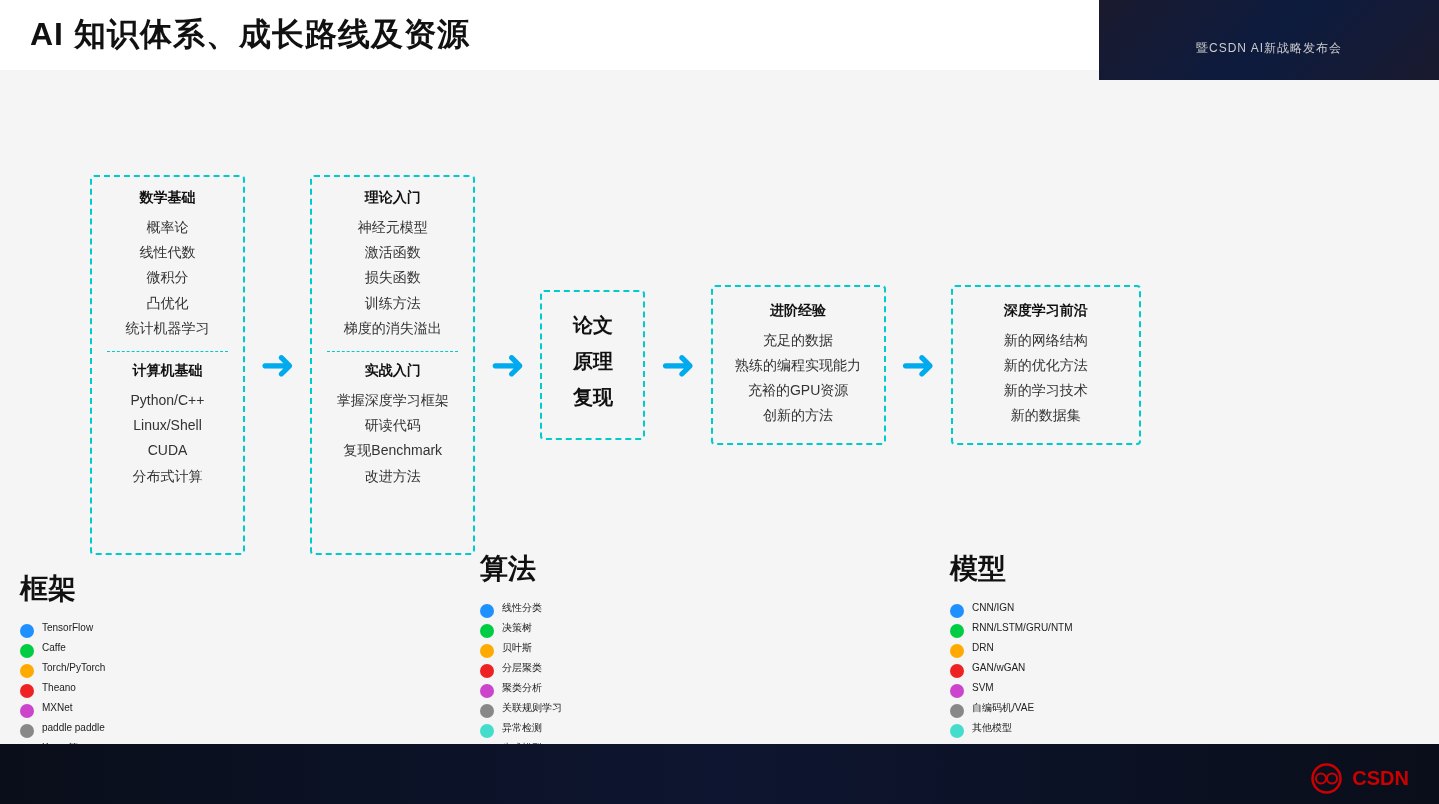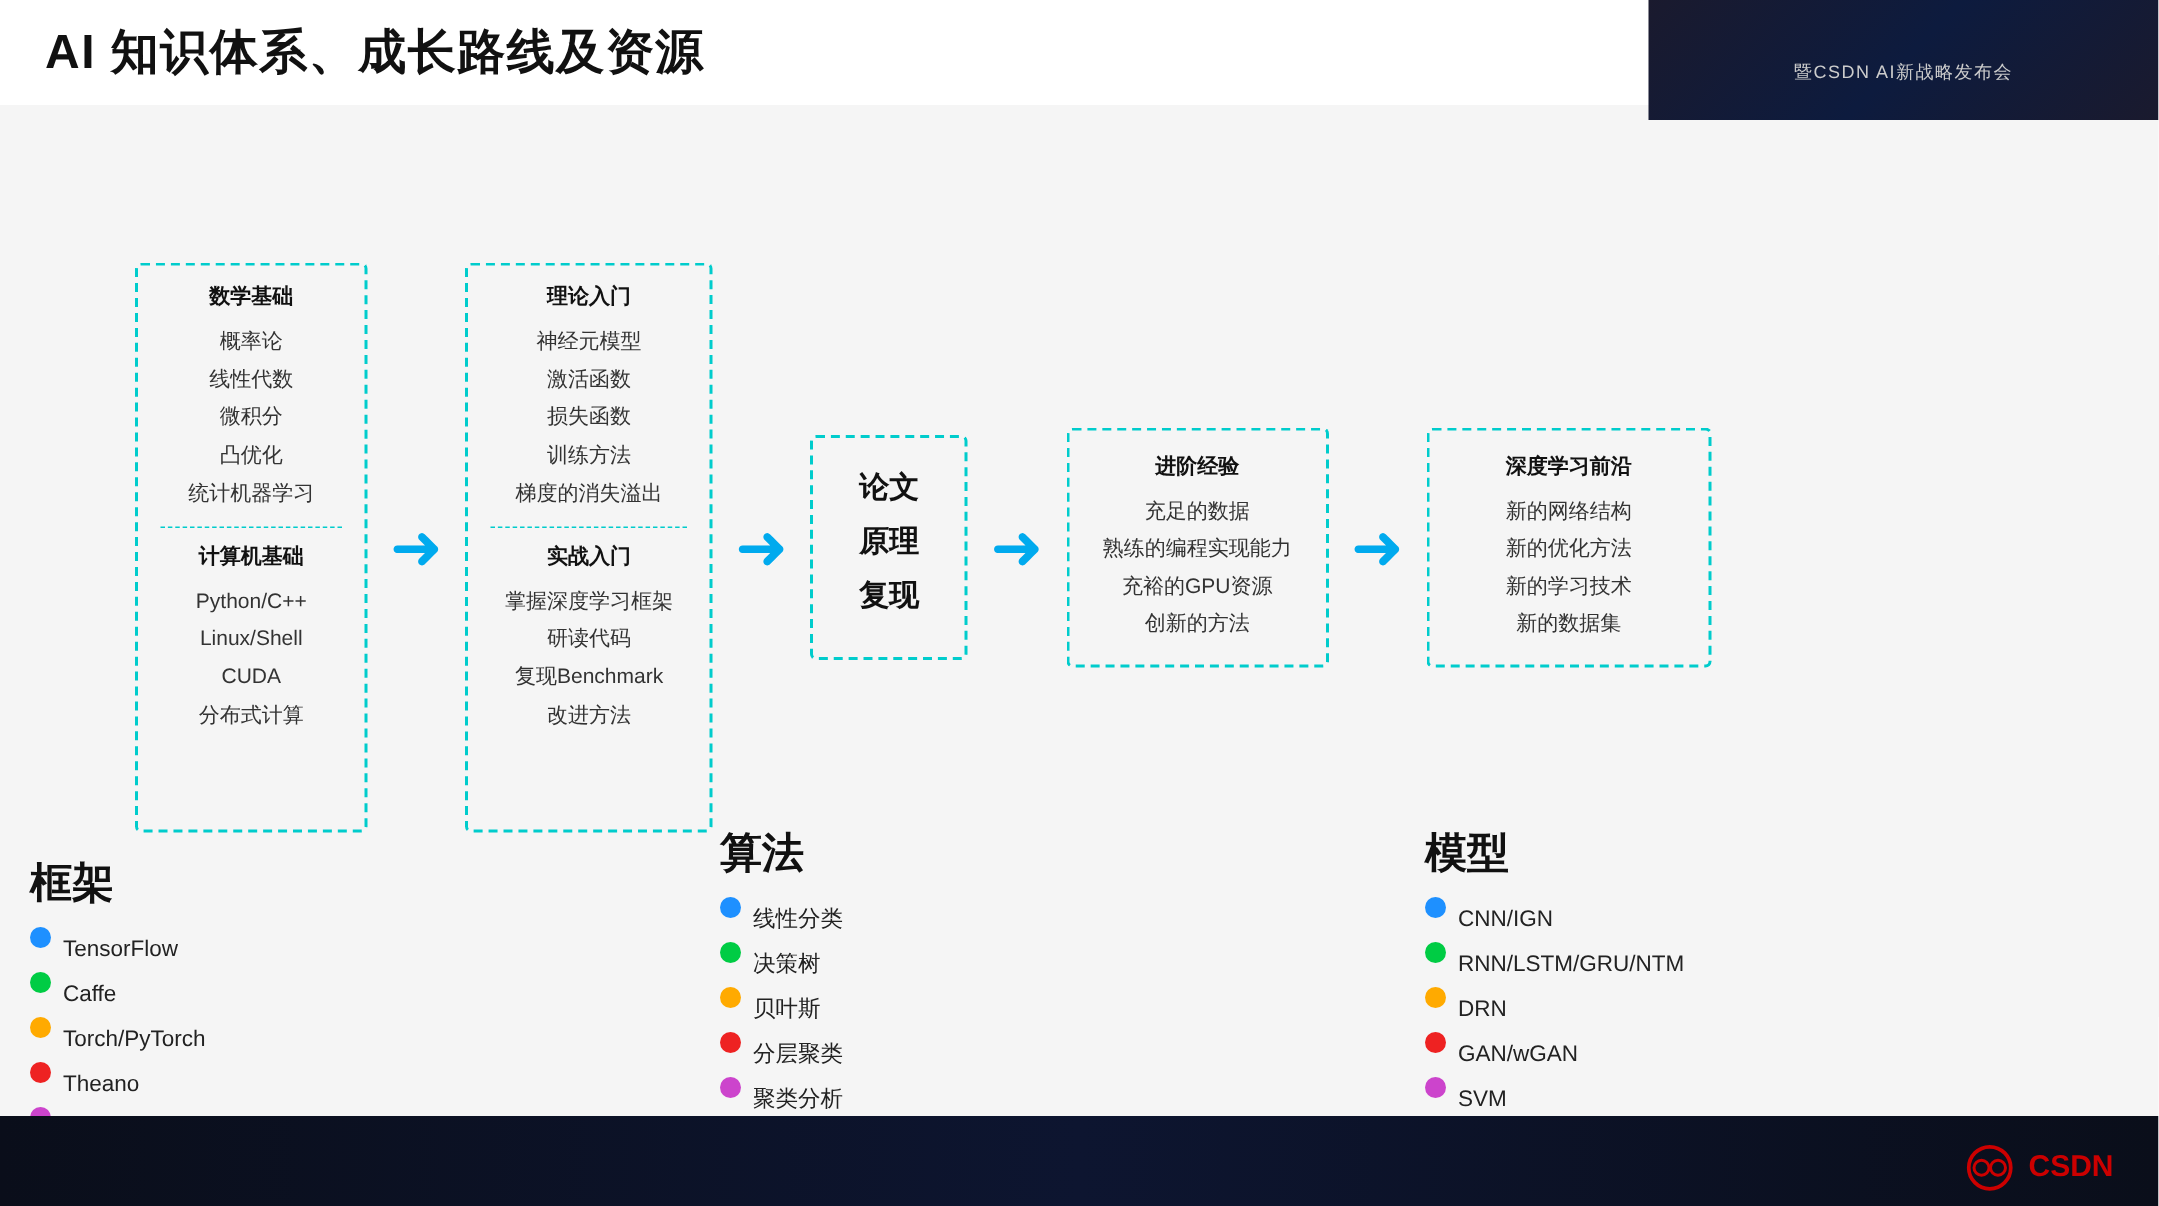--- a/index.html
+++ b/index.html
@@ -132,23 +132,23 @@
     }
 
     .legend-list {
       list-style: none;
       padding: 0;
       margin: 0;
     }
 
     .legend-item {
       display: flex;
-      align-items: flex-start;
+      align-items: flex-end;
       gap: 8px;
-      font-size: 15px;
+      font-size: 10px;
       color: #222;
       line-height: 2;
     }
 
     .dot {
       width: 14px;
       height: 14px;
       border-radius: 50%;
       flex-shrink: 0;
     }

